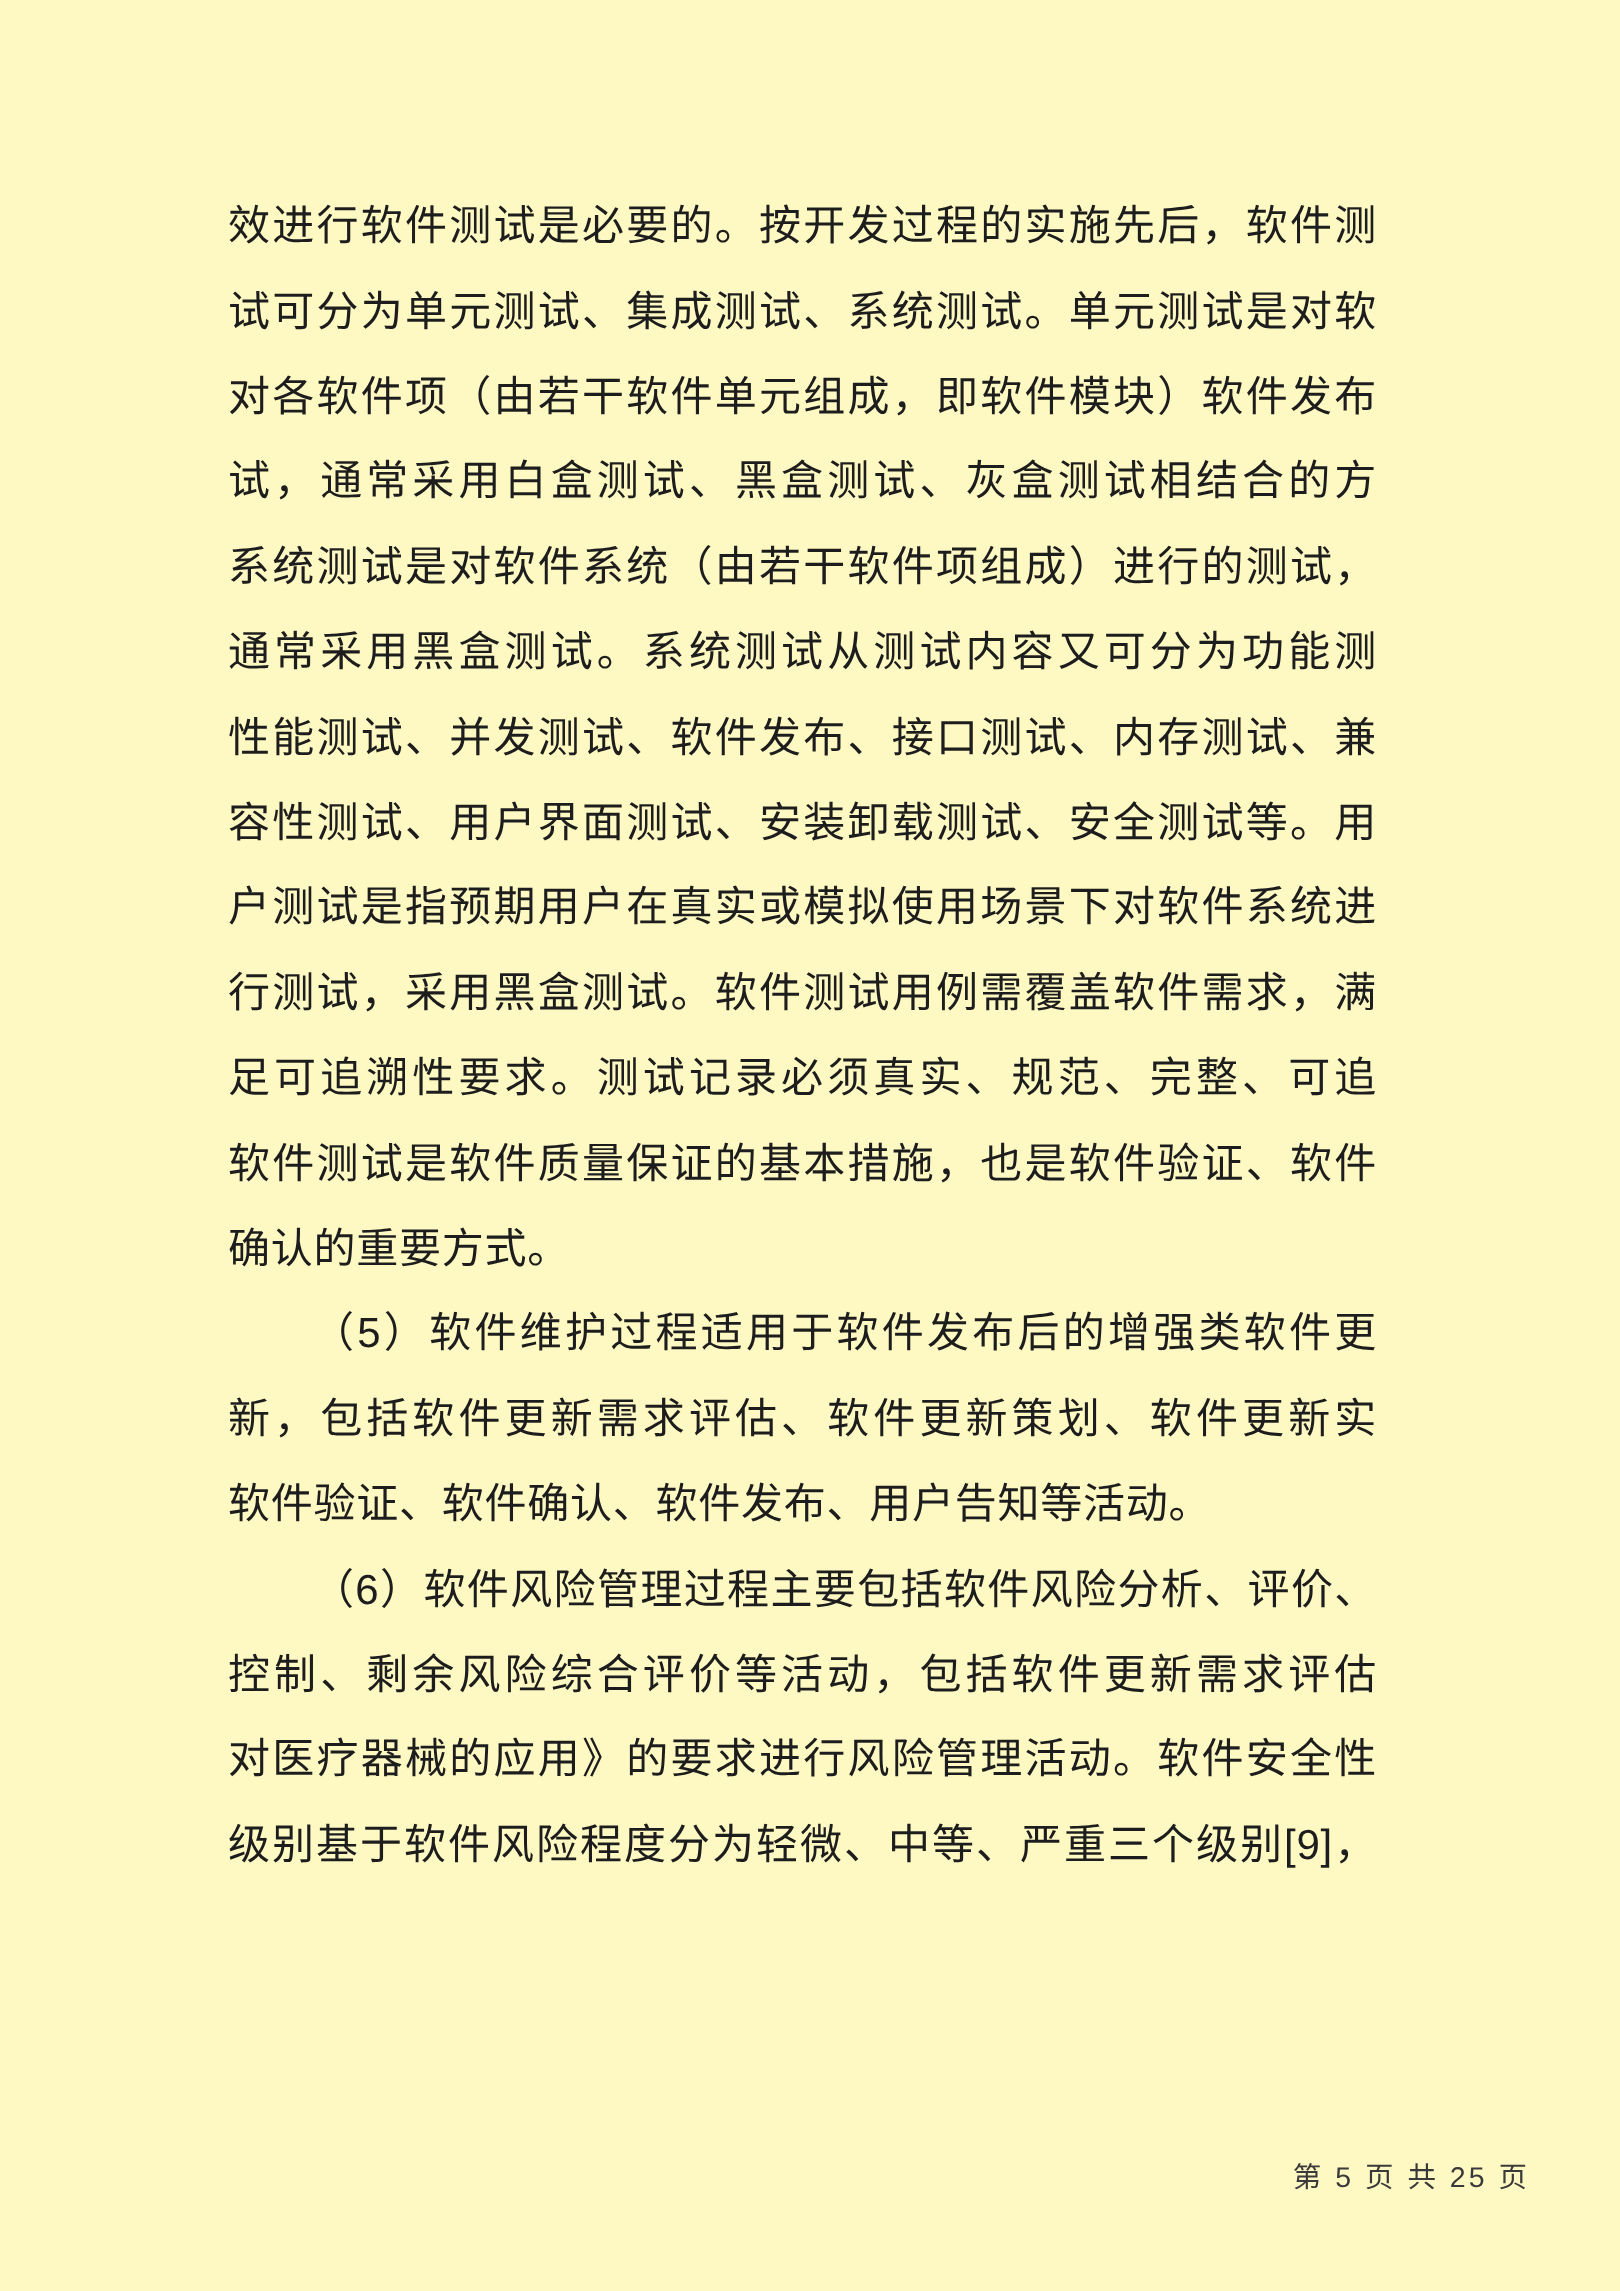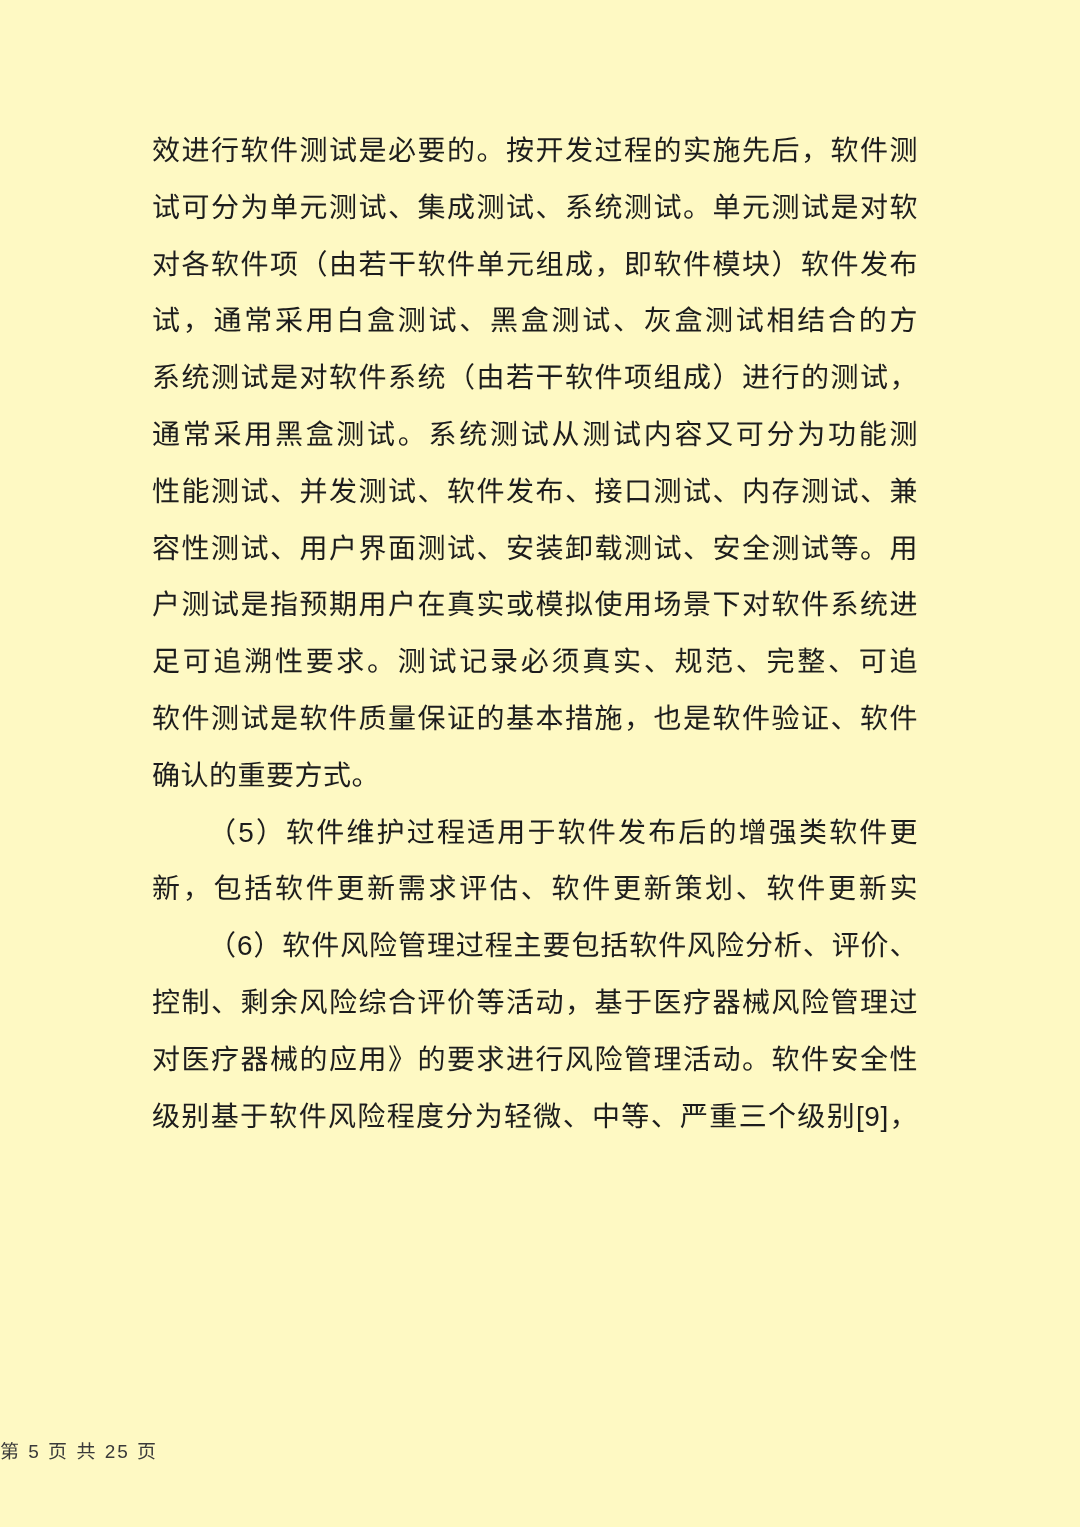--- a/index.html
+++ b/index.html
@@ -38,47 +38,49 @@
     text-align-last: left;
   }
   .line.indent {
     text-indent: 2em;
   }
   .footer {
     position: absolute;
     left: 0;
     top: 1436px;
     width: 1020px;
-    text-align: left;
+    text-align: right;
     font-size: 19px;
     letter-spacing: 2px;
     color: #3a3a3a;
   }
 </style>
 </head>
 <body>
 
 <div class="page">
 
   <div class="text-block">
     <div class="line">效进行软件测试是必要的。按开发过程的实施先后，软件测</div>
     <div class="line">试可分为单元测试、集成测试、系统测试。单元测试是对软</div>
     <div class="line">对各软件项（由若干软件单元组成，即软件模块）软件发布</div>
     <div class="line">试，通常采用白盒测试、黑盒测试、灰盒测试相结合的方式；</div>
     <div class="line">系统测试是对软件系统（由若干软件项组成）进行的测试，</div>
     <div class="line">通常采用黑盒测试。系统测试从测试内容又可分为功能测试、</div>
     <div class="line">性能测试、并发测试、软件发布、接口测试、内存测试、兼</div>
     <div class="line">容性测试、用户界面测试、安装卸载测试、安全测试等。用</div>
     <div class="line">户测试是指预期用户在真实或模拟使用场景下对软件系统进</div>
+    <div class="line">行测试，采用黑盒测试。软件测试用例需覆盖软件需求，满</div>
     <div class="line">足可追溯性要求。测试记录必须真实、规范、完整、可追溯。</div>
     <div class="line">软件测试是软件质量保证的基本措施，也是软件验证、软件</div>
     <div class="line para-end">确认的重要方式。</div>
     <div class="line indent">（5）软件维护过程适用于软件发布后的增强类软件更</div>
     <div class="line">新，包括软件更新需求评估、软件更新策划、软件更新实施、</div>
+    <div class="line para-end">软件验证、软件确认、软件发布、用户告知等活动。</div>
     <div class="line indent">（6）软件风险管理过程主要包括软件风险分析、评价、</div>
-    <div class="line">控制、剩余风险综合评价等活动，基于医疗器械风险管理过</div>
+    <div class="line">控制、剩余风险综合评价等活动，包括软件更新需求评估</div>
     <div class="line">对医疗器械的应用》的要求进行风险管理活动。软件安全性</div>
     <div class="line">级别基于软件风险程度分为轻微、中等、严重三个级别[9]，</div>
   </div>
 
   <div class="footer">第 5 页 共 25 页</div>
 
 </div>
 
 </body></html>

